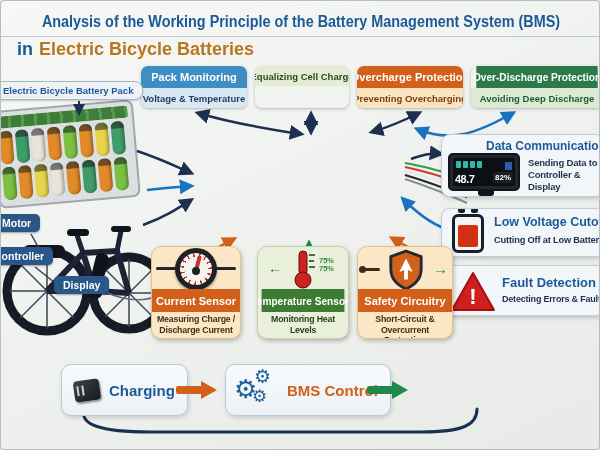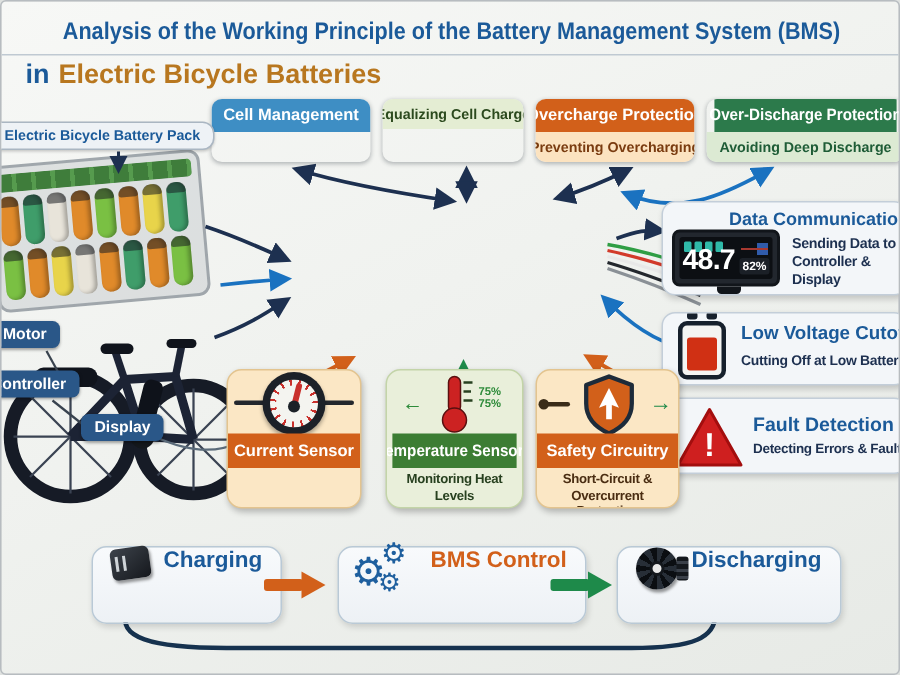--- a/index.html
+++ b/index.html
@@ -69,21 +69,21 @@
   .rbox{position:absolute;left:440px;width:164px;background:#f3f6f9;border:1.5px solid #c3ced9;
     border-radius:9px;box-shadow:1px 2px 4px rgba(0,0,0,.18);z-index:6;box-sizing:border-box;overflow:hidden;}
   .rtitle{position:absolute;color:#1b5a99;font-weight:bold;white-space:nowrap;}
   .rdesc{position:absolute;color:#1d3050;font-weight:bold;line-height:1.25;letter-spacing:-.2px;}
   .rb-data{top:133px;height:63px;}
   .device{position:absolute;left:6px;top:18px;width:72px;height:38px;background:#22272e;
     border:2px solid #11151a;border-radius:5px;box-sizing:border-box;}
   .device .screen{position:absolute;inset:3px;background:#0c0f13;border-radius:2px;overflow:hidden;}
   .device .bars{position:absolute;left:3px;top:3px;display:flex;gap:2px;}
   .device .bars i{width:5px;height:7px;background:#2fb9a8;border-radius:1px;}
-  .device .val{position:absolute;left:2px;bottom:1px;color:#fff;font-weight:bold;font-size:19px;letter-spacing:-.5px;}
+  .device .val{position:absolute;left:2px;bottom:1px;color:#fff;font-weight:bold;font-size:11px;letter-spacing:-.5px;}
   .device .pct{position:absolute;right:2px;bottom:3px;color:#fff;font-weight:bold;font-size:8px;background:#1b2027;padding:1px 2px;border-radius:2px;}
   .device .spark{position:absolute;right:3px;top:4px;width:18px;height:8px;
     background:linear-gradient(transparent 45%,#d04438 45%,#d04438 55%,transparent 55%),
                linear-gradient(90deg,transparent 60%,#3a6fd0 60%);opacity:.8;}
   .device .stand{position:absolute;left:28px;bottom:-7px;width:16px;height:5px;background:#11151a;border-radius:0 0 3px 3px;}
   .rb-low{top:207px;height:49px;}
   .lowbatt{position:absolute;left:10px;top:5px;width:32px;height:39px;border:3px solid #16202c;
     border-radius:6px;background:#f4f4f2;box-sizing:border-box;}
   .lowbatt::before{content:"";position:absolute;left:3px;top:-9px;width:7px;height:5px;background:#16202c;border-radius:2px;}
   .lowbatt::after{content:"";position:absolute;right:3px;top:-9px;width:7px;height:5px;background:#16202c;border-radius:2px;}
@@ -112,21 +112,21 @@
   .gauge .hub{position:absolute;left:17px;top:19px;width:8px;height:8px;border-radius:50%;background:#1c2128;}
   .thermo-row{position:absolute;left:0;right:0;top:2px;height:40px;}
   .t-arrow{position:absolute;color:#2e8b3a;font-weight:bold;font-size:14px;top:11px;}
   .t-read{position:absolute;color:#2e8b3a;font-weight:bold;font-size:7.5px;line-height:1;right:14px;}
   .shield-row{position:absolute;left:0;right:0;top:2px;height:40px;}
   .dash-l{position:absolute;left:6px;top:19px;width:16px;height:3px;background:#3a2c18;border-radius:2px;}
   .dash-l::after{content:"";position:absolute;left:-5px;top:-2px;width:7px;height:7px;border-radius:50%;background:#3a2c18;}
   .arr-r{position:absolute;right:4px;top:11px;color:#1e8a4a;font-weight:bold;font-size:15px;}
   
   .flowbox{position:absolute;top:363px;height:52px;background:linear-gradient(#f8fafc,#edf1f5);
-    border:1.5px solid #b9c9d6;border-radius:10px;display:flex;align-items:flex-start;gap:9px;
+    border:1.5px solid #b9c9d6;border-radius:10px;display:flex;align-items:center;gap:9px;
     padding:0 12px;z-index:6;box-sizing:border-box;box-shadow:1px 2px 4px rgba(0,0,0,.15);}
   .fb1{left:60px;} .fb2{left:224px;} .fb3{left:410px;}
   .flabel{font-weight:bold;font-size:15px;white-space:nowrap;}
   .flabel.blue{color:#1b5a99;} .flabel.orange{color:#d2601a;}
   .charger{width:26px;height:21px;background:linear-gradient(145deg,#3d434b,#15181d);border-radius:4px;
     transform:rotate(-8deg);position:relative;box-shadow:1px 2px 2px rgba(0,0,0,.4);}
   .charger::before{content:"";position:absolute;left:3px;top:5px;width:2px;height:10px;background:#cfd4d8;
     box-shadow:0 0 0 0 #cfd4d8,5px 0 0 0 #cfd4d8;}
   .gears{position:relative;width:40px;height:36px;font-family:"DejaVu Sans",sans-serif;color:#1e5f9e;}
   .gears .g1{position:absolute;left:-4px;top:2px;font-size:26px;}
@@ -206,21 +206,22 @@
     <path d="M404 162 C428 166 446 172 466 178" stroke="#2f9e44" stroke-width="2.2" fill="none"></path>
     <path d="M404 166 C428 171 446 177 466 184" stroke="#d23a2a" stroke-width="2.2" fill="none"></path>
     <path d="M404 170 C428 176 446 182 466 190" stroke="#e8e8e8" stroke-width="2.2" fill="none"></path>
     <path d="M404 174 C428 181 446 188 466 196" stroke="#23272d" stroke-width="2.2" fill="none"></path>
     <path d="M404 178 C428 186 446 193 466 202" stroke="#8a9096" stroke-width="2.2" fill="none"></path>
 
     <path d="M84 406 C76 424 100 431 150 431 L420 431 C462 431 476 424 476 408" stroke="#16324f" stroke-width="3" fill="none" stroke-linecap="round"></path>
   </svg>
 
   <div class="topbox tb1">
-    <div class="hd">Cell Management</div>
+    <div class="hd">Pack Monitoring</div>
+    <div class="bd">Voltage &amp; Temperature</div>
   </div>
   <div class="topbox tb2">
     <div class="bd">Equalizing Cell Charge</div>
   </div>
   <div class="topbox tb3">
     <div class="hd">Overcharge Protection</div>
     <div class="bd">Preventing Overcharging</div>
   </div>
   <div class="topbox tb4">
     <div class="hd fit">Over-Discharge Protection</div>
@@ -320,20 +321,21 @@
   </div>
 
   <div class="sbox s-cream sb1">
     <div class="leads"></div>
     <div class="gauge">
       <div class="face"></div>
       <div class="needle"></div>
       <div class="hub"></div>
     </div>
     <div class="sbanner orange">Current Sensor</div>
+    <div class="sdesc warm">Measuring Charge / Discharge Current</div>
   </div>
 
   <div class="sbox s-green sb2">
     <div class="thermo-row">
       <span class="t-arrow" style="left:10px">←</span>
       <svg width="26" height="40" viewBox="0 0 26 40" style="position:absolute;left:32px;top:0">
         <rect x="9" y="2" width="8" height="24" rx="4" fill="#cc2222" stroke="#5a1010" stroke-width="1"></rect>
         <circle cx="13" cy="31" r="8" fill="#cc2222" stroke="#5a1010" stroke-width="1"></circle>
         <g stroke="#27401f" stroke-width="1.6">
             <line x1="19" y1="6" x2="25" y2="6"></line>
@@ -368,18 +370,14 @@
   <div class="harrow ha-orange"></div>
   <div class="flowbox fb2">
     <div class="gears">
       <span class="g1">⚙</span>
         <span class="g2">⚙</span>
         <span class="g3">⚙</span>
     </div>
     <div class="flabel orange">BMS Control</div>
   </div>
   <div class="harrow ha-green"></div>
-  <div class="flowbox fb3">
-    <div class="motor"></div>
-    <div class="flabel blue">Discharging</div>
-  </div>
 
 </div>
 
 </body></html>

